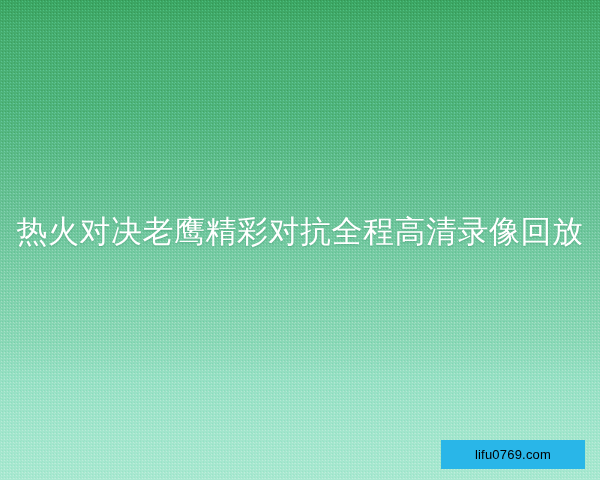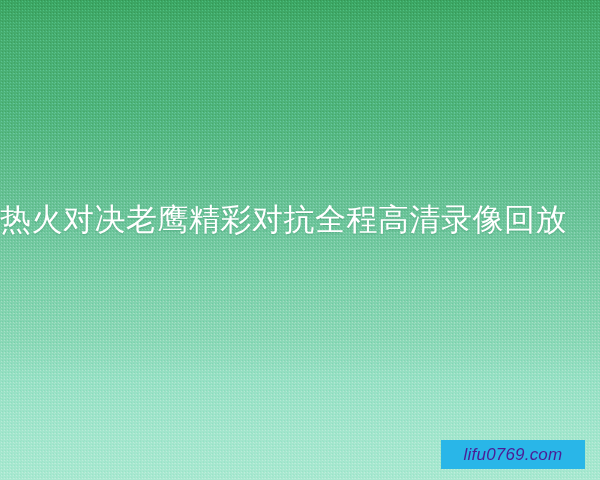--- a/index.html
+++ b/index.html
@@ -44,47 +44,47 @@
       radial-gradient(rgba(255,255,255,0.55) 0.5px, transparent 0.6px),
       radial-gradient(rgba(0,0,0,0.32) 0.5px, transparent 0.6px);
     background-size: 3px 3px, 3px 3px, 5px 5px, 7px 7px;
     background-position: 0 0, 1px 2px, 2px 1px, 4px 3px;
   }
 
   #headline {
     position: absolute;
     left: 0;
     right: 0;
-    top: 200px;
+    top: 212px;
+    text-align: center;
     color: #ffffff;
     font-size: 31px;
     line-height: 40px;
     letter-spacing: 0.5px;
     font-weight: 400;
     text-shadow: 0 1px 2px rgba(30, 110, 75, 0.30);
     white-space: nowrap;
     font-family: Liberation Serif, serif;
   }
   #headline .line {
     display: block;
   }
 
   #watermark {
     position: absolute;
     left: 441px;
     top: 440px;
     width: 144px;
     height: 29px;
     background: #29b6e8;
-    color: #4c1d95;
-    font-size: 17px;
+    color: #000000;
+    font-size: 13px;
     line-height: 29px;
     text-align: center;
     letter-spacing: 0.2px;
-    font-style: italic;
   }
 </style>
 </head>
 <body>
 
 <div id="banner">
 
   <div id="grain"></div>
 
   <div id="headline">

